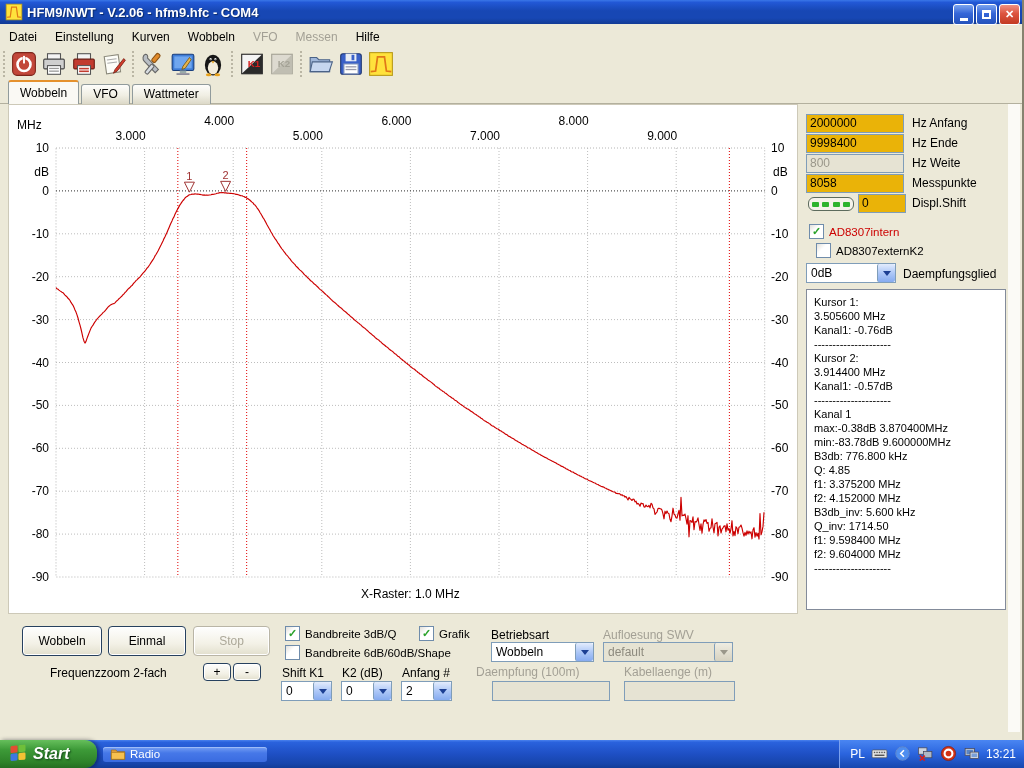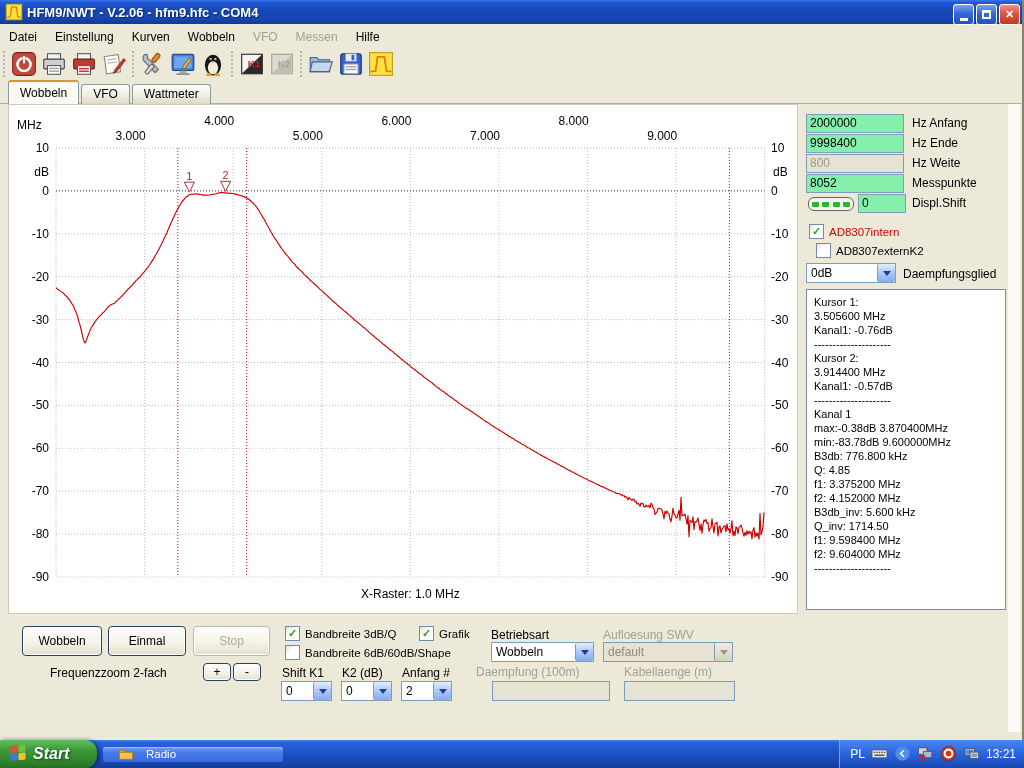--- a/index.html
+++ b/index.html
@@ -37,21 +37,21 @@
   .tab{position:relative;height:19px;line-height:19px;padding:0 11px;margin-right:2px;font-size:12px;
        border:1px solid #919b9c;border-bottom:none;border-radius:3px 3px 0 0;
        background:linear-gradient(180deg,#fdfdfb 0%,#f0eee3 55%,#dcd9c8 100%);z-index:1;}
   .tab.active{height:22px;line-height:22px;background:#faf9f4;z-index:3;
        border-top:2px solid #e5912d;}
   
   .chart-panel{left:8px;top:104px;width:790px;height:510px;background:#fff;border:1px solid #cdc9b8;box-sizing:border-box;}
   .right-strip{left:1008px;top:104px;width:12px;height:628px;background:#fbfaf6;}
   .win-edge{left:1022px;top:0;width:2px;height:740px;background:#86836f;}
   
-  .tinput{position:absolute;border:1px solid #7f9db9;background:#86efac;font-family:"Liberation Sans",sans-serif;
+  .tinput{position:absolute;border:1px solid #7f9db9;background:#eab308;font-family:"Liberation Sans",sans-serif;
           font-size:12px;padding:1px 3px;box-sizing:border-box;height:19px;}
   .tinput.disabled{background:#e6e3d3;color:#9a978a;}
   .flabel{position:absolute;font-size:12px;white-space:nowrap;}
   .flabel.dim{color:#a3a095;}
   .combo{position:absolute;border:1px solid #7f9db9;background:#fff;height:20px;box-sizing:border-box;
          display:flex;align-items:center;font-size:12px;}
   .combo .val{flex:1;padding:0 4px;overflow:hidden;white-space:nowrap;}
   .combo .arr{width:17px;align-self:stretch;border-left:1px solid #7f9db9;border-radius:2px;
          background:linear-gradient(180deg,#e3ecfd 0%,#aec8f7 50%,#86abf0 100%);
          display:flex;align-items:center;justify-content:center;}
@@ -76,22 +76,22 @@
   .displ-ind i{width:7px;height:5px;background:#2db32d;border-radius:1px;}
   
   .taskbar{left:0;top:740px;width:1024px;height:28px;
      background:linear-gradient(180deg,#4a82ee 0%,#2a62dd 8%,#1e4fc4 50%,#1745ab 85%,#123c97 100%);
      display:flex;align-items:center;}
   .startbtn{height:28px;width:97px;border-radius:0 12px 12px 0;
      background:linear-gradient(180deg,#66bf5c 0%,#3d9a38 35%,#2e8229 80%,#256e22 100%);
      display:flex;align-items:center;gap:5px;padding-left:8px;box-sizing:border-box;
      box-shadow:2px 0 4px rgba(0,0,20,.45);}
   .startbtn .stxt{color:#fff;font-weight:bold;font-style:italic;font-size:16px;text-shadow:1px 1px 2px #14441a;}
-  .taskbtn{height:15px;margin-left:6px;border-radius:3px;display:flex;align-items:center;gap:12px;
-     padding:0 15px;color:#fff;font-size:11.5px;white-space:nowrap;overflow:hidden;
+  .taskbtn{height:15px;margin-left:6px;border-radius:3px;display:flex;align-items:center;gap:4px;
+     padding:0 7px;color:#fff;font-size:11.5px;white-space:nowrap;overflow:hidden;
      background:linear-gradient(180deg,#77a0f4 0%,#4678e8 40%,#3a6be0 100%);box-shadow:inset 0 1px 0 #9ebcf8;}
   .taskbtn.active{background:linear-gradient(180deg,#1c4bb0 0%,#2658c4 60%,#2e61d0 100%);
      box-shadow:inset 1px 1px 3px #0d2a70;}
   .tray{margin-left:auto;height:28px;display:flex;align-items:center;gap:6px;padding:0 8px 0 10px;
      border-left:1px solid #7aa0ee;background:linear-gradient(180deg,#4a86f2 0%,#2a64de 50%,#1747ae 100%);}
   .tray .ttext{color:#fff;font-size:12px;}
   .tray svg{width:17px;height:17px;}
 </style>
 </head>
 <body>
@@ -330,21 +330,21 @@
   <div class="right-strip abs"></div>
   <div class="win-edge abs"></div>
 
   <div id="right-panel">
       <div class="tinput" style="left: 806px; top: 114px; width: 98px;">2000000</div>
       <div class="flabel" style="left: 912px; top: 116px;">Hz Anfang</div>
       <div class="tinput" style="left: 806px; top: 134px; width: 98px;">9998400</div>
       <div class="flabel" style="left: 912px; top: 136px;">Hz Ende</div>
       <div class="tinput disabled" style="left: 806px; top: 154px; width: 98px;">800</div>
       <div class="flabel" style="left: 912px; top: 156px;">Hz Weite</div>
-      <div class="tinput" style="left: 806px; top: 174px; width: 98px;">8052</div>
+      <div class="tinput" style="left: 806px; top: 174px; width: 98px;">8058</div>
       <div class="flabel" style="left: 912px; top: 176px;">Messpunkte</div>
       <div class="displ-ind">
         <i></i>
         <i></i>
         <i></i>
         <i></i>
       </div>
       <div class="tinput" style="left: 858px; top: 194px; width: 48px;">0</div>
       <div class="flabel" style="left: 912px; top: 196px;">Displ.Shift</div>
       <div class="checkline" style="left: 809px; top: 224px;">

